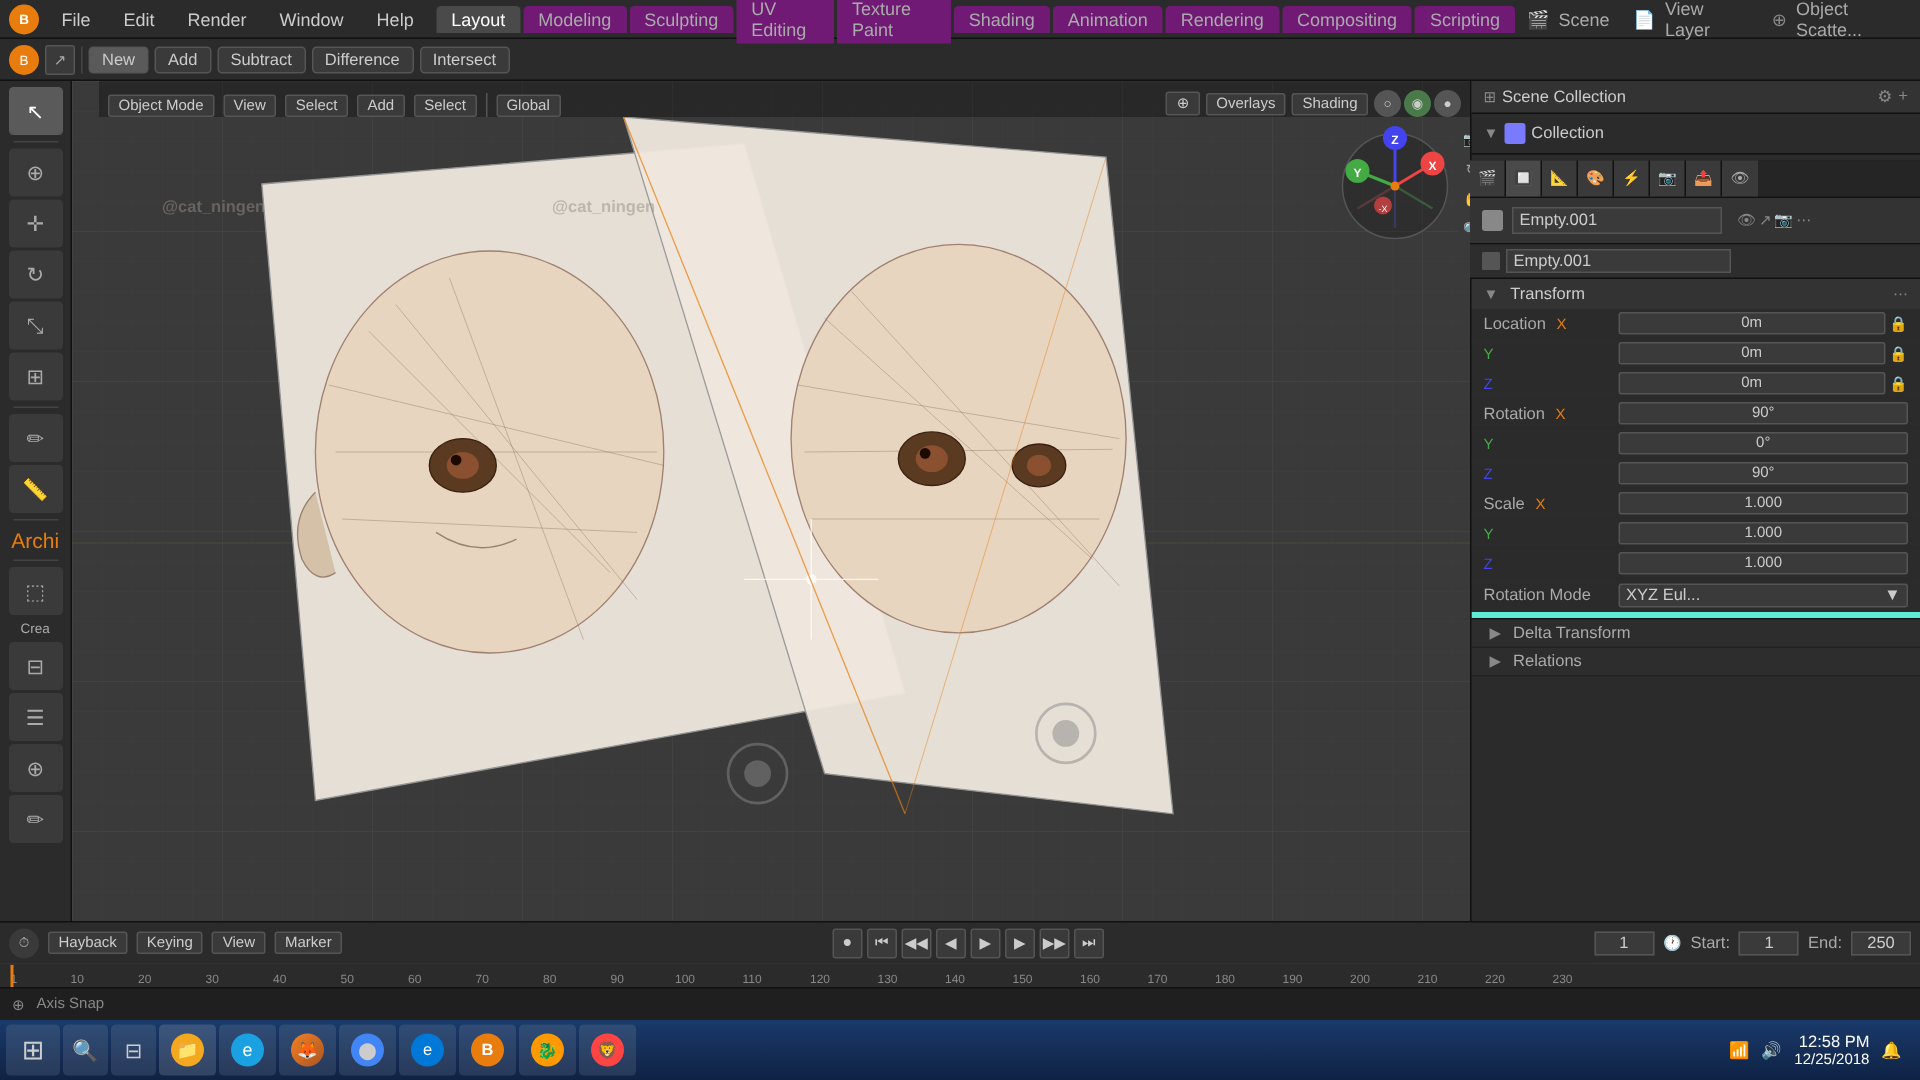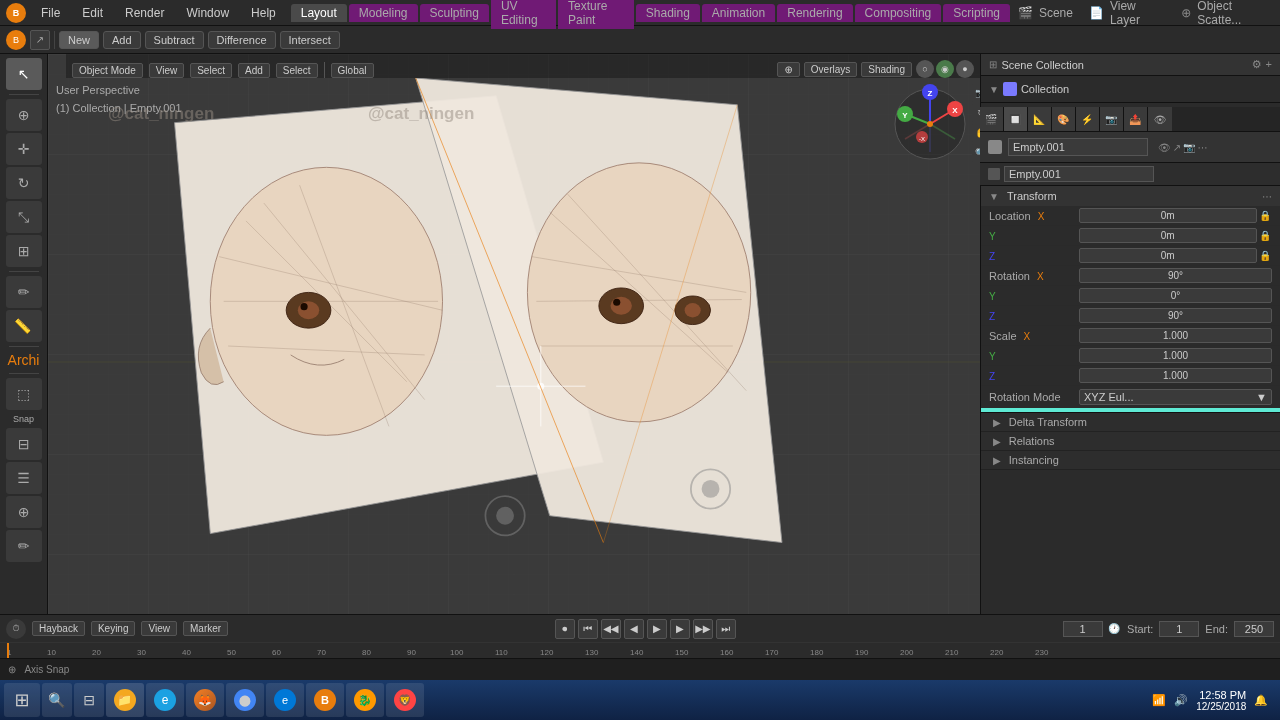--- a/index.html
+++ b/index.html
@@ -52,21 +52,21 @@
     .frame-input { width: 40px; background: #3a3a3a; border: 1px solid #555; color: #ccc; font-size: 11px; text-align: center; padding: 1px 2px; }
     .bt-label { color: #aaa; font-size: 11px; }
 
     
     #statusbar { height: 22px; background: #1f1f1f; display: flex; align-items: center; padding: 0 8px; gap: 8px; font-size: 10px; color: #888; border-top: 1px solid #111; }
 
     
     #timeline-ruler { height: 16px; background: #2b2b2b; border-top: 1px solid #333; display: flex; align-items: center; padding: 0 2px; overflow: hidden; }
 
     
-    .wm-text { position: absolute; color: rgba(150,140,130,0.5); font-size: 17px; font-weight: bold; }
+    .wm-text { position: absolute; color: rgba(150,140,130,0.5); font-size: 11px; font-weight: bold; margin-top: 28px; }
 
     .section-arrow { color: #888; font-size: 10px; margin-right: 4px; }
     .section-arrow.open::before { content: '▼'; }
     .section-arrow.closed::before { content: '▶'; }
 
     #right-container { display: flex; flex-direction: column; width: 300px; }
     #top-right-panel { background: #2b2b2b; border-left: 1px solid #111; padding-bottom: 4px; }
     #bottom-right-panel { flex: 1; background: #2b2b2b; border-left: 1px solid #111; overflow-y: auto; }
 
     .obj-name-input { background: #3a3a3a; border: 1px solid #555; color: #ccc; font-size: 11px; padding: 2px 4px; width: 140px; }
@@ -143,21 +143,21 @@
     <div class="tool-btn">↻</div>
     <div class="tool-btn">⤡</div>
     <div class="tool-btn">⊞</div>
     <div class="tool-sep"></div>
     <div class="tool-btn">✏</div>
     <div class="tool-btn">📏</div>
     <div class="tool-sep"></div>
     <div style="color:#e87d0d;width:36px;height:18px;display:flex;align-items:center;justify-content:center;font-size:14px;">Archi</div>
     <div class="tool-sep"></div>
     <div class="tool-btn">⬚</div>
-    <div style="color:#aaa;width:36px;height:14px;display:flex;align-items:center;justify-content:center;font-size:9px;">Snap</div>
+    <div style="color:#aaa;width:36px;height:14px;display:flex;align-items:center;justify-content:center;font-size:9px;">Crea</div>
     <div class="tool-btn">⊟</div>
     <div class="tool-btn">☰</div>
     <div class="tool-btn">⊕</div>
     <div class="tool-btn">✏</div>
   </div>
 
   <div id="viewport">
 
     <svg class="grid-svg" xmlns="http://www.w3.org/2000/svg">
       <defs>
@@ -242,24 +242,20 @@
         <div class="vp-btn">Overlays</div>
         <div class="vp-btn">Shading</div>
         <div style="display:flex;gap:2px;">
           <div style="width:18px;height:18px;background:#555;border-radius:9px;display:flex;align-items:center;justify-content:center;cursor:pointer;font-size:9px;">○</div>
           <div style="width:18px;height:18px;background:#4a7a4a;border-radius:9px;display:flex;align-items:center;justify-content:center;cursor:pointer;font-size:9px;">◉</div>
           <div style="width:18px;height:18px;background:#555;border-radius:9px;display:flex;align-items:center;justify-content:center;cursor:pointer;font-size:9px;">●</div>
         </div>
       </div>
     </div>
 
-    <div id="viewport-info">
-      <div>User Perspective</div>
-      <div>(1) Collection | Empty.001</div>
-    </div>
 
     <div class="wm-text" style="top: 50px; left: 60px;">@cat_ningen</div>
     <div class="wm-text" style="top: 50px; left: 320px;">@cat_ningen</div>
 
     <div id="nav-gizmo">
       <svg width="80" height="80" viewBox="0 0 80 80" xmlns="http://www.w3.org/2000/svg">
         <circle cx="40" cy="40" r="35" fill="rgba(0,0,0,0.2)" stroke="#555" stroke-width="1"></circle>
 
         <line x1="40" y1="40" x2="65" y2="25" stroke="#e44" stroke-width="2"></line>
         <line x1="40" y1="40" x2="15" y2="55" stroke="#844" stroke-width="1.5" opacity="0.5"></line>
@@ -440,24 +436,20 @@
         <span class="section-arrow closed"></span>
         <span>Delta Transform</span>
       </div>
 
       <div class="collapse-section">
         <span class="section-arrow closed"></span>
         <span>Relations</span>
       </div>
 
 
-      <div class="collapse-section">
-        <span class="section-arrow closed"></span>
-        <span>Instancing</span>
-      </div>
     </div>
   </div>
 </div>
 
 <div id="bottom">
   <div style="width:20px;height:20px;background:#3a3a3a;border-radius:10px;display:flex;align-items:center;justify-content:center;cursor:pointer;font-size:9px;color:#aaa;">⏱</div>
   <div class="bt-btn">Hayback</div>
   <div class="bt-btn">Keying</div>
   <div class="bt-btn">View</div>
   <div class="bt-btn">Marker</div>

